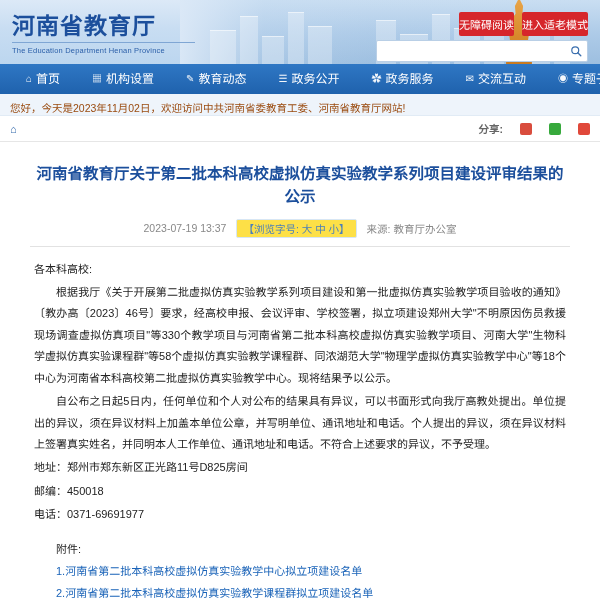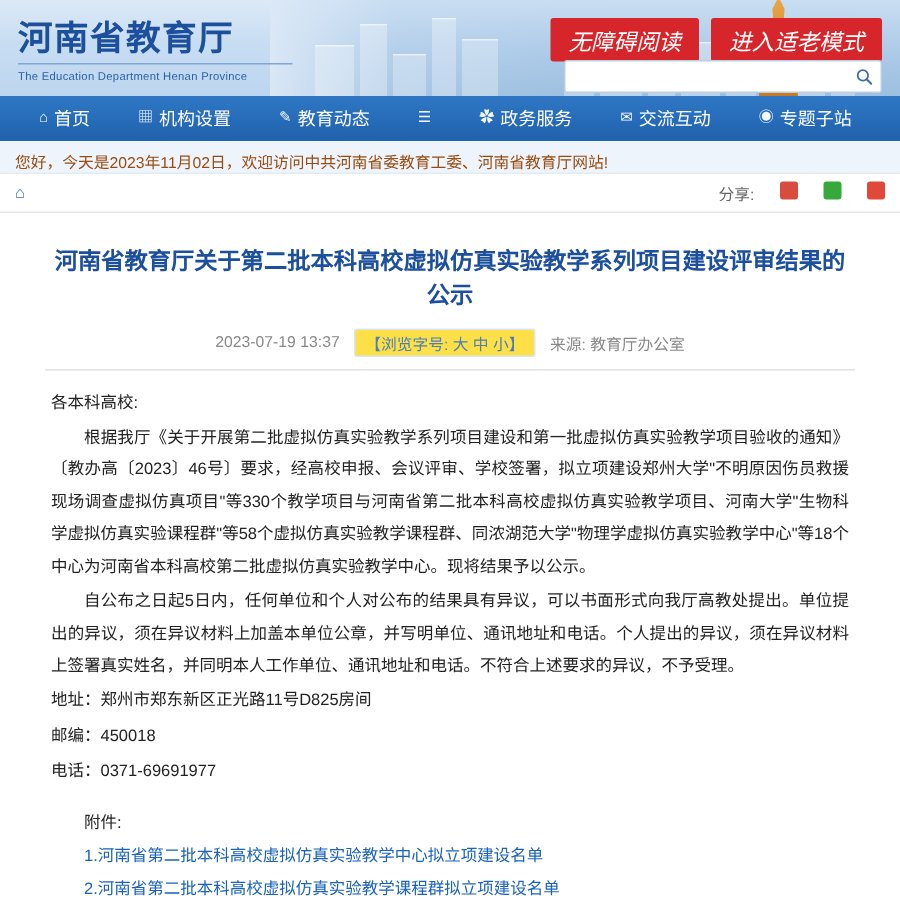--- a/index.html
+++ b/index.html
@@ -73,26 +73,25 @@
   .hdr-btns {
     position: absolute;
     right: 12px; top: 12px;
     display: flex;
     gap: 8px;
     z-index: 6;
   }
   .hdr-btn {
     background: #d6262b;
     color: #fff;
-    font-size: 15px;
-    padding: 4px 12px;
+    font-size: 11px;
+    padding: 4px 0;
     border-radius: 2px;
     white-space: nowrap;
     cursor: pointer;
-    font-style: italic;
   }
   .search-box {
     position: absolute;
     right: 12px; top: 40px;
     width: 212px; height: 22px;
     background: #ffffff;
     border: 1px solid #b9cfe6;
     border-radius: 2px;
     display: flex;
     align-items: center;
@@ -163,24 +162,25 @@
     border-bottom: 1px solid #e6e6e6;
     background: #fff;
   }
   .crumb-home { color: #3b6fae; margin-right: 4px; }
   .crumb a { color: #3b6fae; text-decoration: none; cursor: pointer; }
   .crumb span.sep { color: #aaa; margin: 0 3px; }
   .crumb .cur { color: #444; }
   .share {
     margin-left: auto;
     display: flex;
-    align-items: flex-start;
+    align-items: center;
     gap: 17px;
     font-size: 10.5px;
     color: #666;
+    font-weight: bold;
   }
   .share-ico {
     width: 12px; height: 12px;
     border-radius: 2px;
     display: inline-block;
     cursor: pointer;
   }
   .s1 { background: #d94c3d; }
   .s2 { background: #37a93c; }
   .s3 { background: #e0483a; }
@@ -294,20 +294,21 @@
     <div class="nav-item">
       <span class="nico">▦</span>
       <span>机构设置</span>
     </div>
     <div class="nav-item">
       <span class="nico">✎</span>
       <span>教育动态</span>
     </div>
     <div class="nav-item">
       <span class="nico">☰</span>
+      <span>政务公开</span>
     </div>
     <div class="nav-item">
       <span class="nico">✿</span>
       <span>政务服务</span>
     </div>
     <div class="nav-item">
       <span class="nico">✉</span>
       <span>交流互动</span>
     </div>
     <div class="nav-item">

